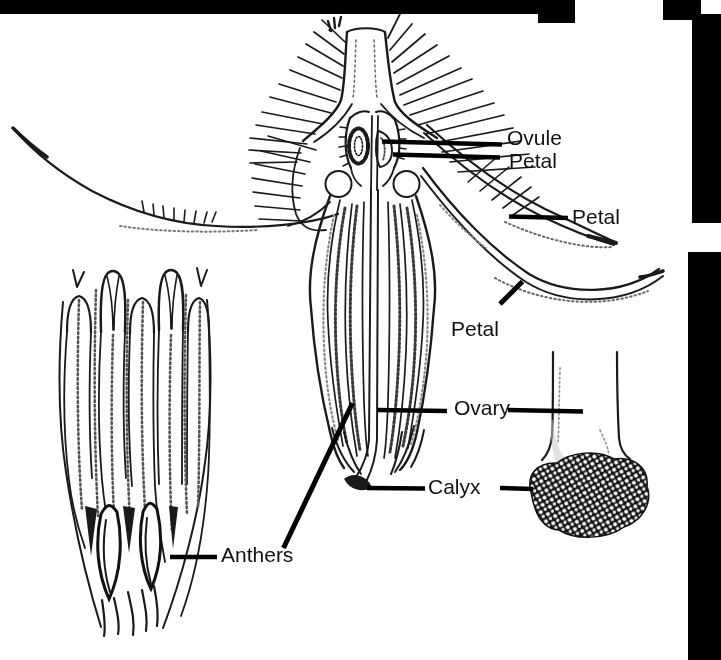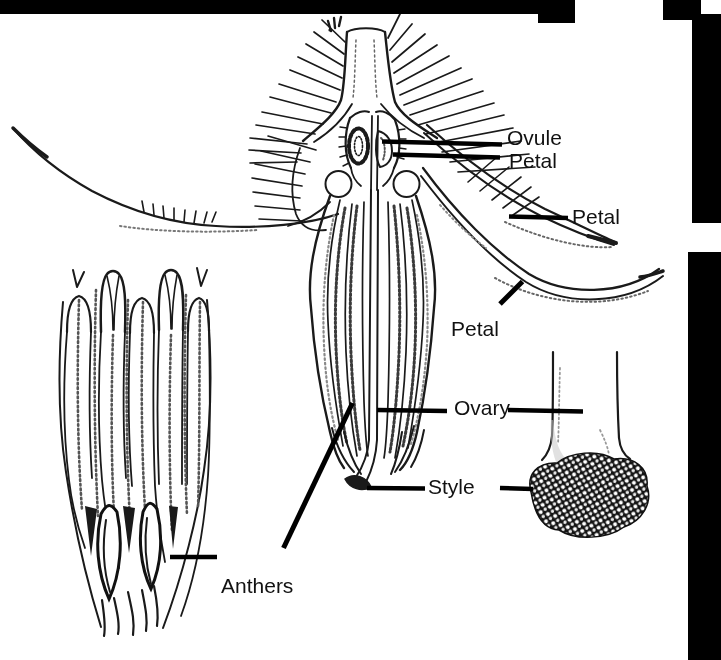--- a/index.html
+++ b/index.html
@@ -163,16 +163,16 @@
   <div class="bar" style="left:538px;top:0;width:37px;height:23px;"></div>
   <div class="bar" style="left:663px;top:0;width:38px;height:20px;"></div>
   <div class="bar" style="left:692px;top:14px;width:29px;height:209px;"></div>
   <div class="bar" style="left:688px;top:252px;width:33px;height:408px;"></div>
 
   <div class="label" style="left:507px;top:126px;">Ovule</div>
   <div class="label" style="left:509px;top:149px;">Petal</div>
   <div class="label" style="left:572px;top:205px;">Petal</div>
   <div class="label" style="left:451px;top:317px;">Petal</div>
   <div class="label" style="left:454px;top:396px;">Ovary</div>
-  <div class="label" style="left:428px;top:475px;">Style</div>
-  <div class="label" style="left:221px;top:574px;text-align:right;">Anthers</div>
+  <div class="label" style="left:428px;top:475px;">Calyx</div>
+  <div class="label" style="left:221px;top:543px;text-align:right;">Anthers</div>
 
 </div>
 
 </body></html>

